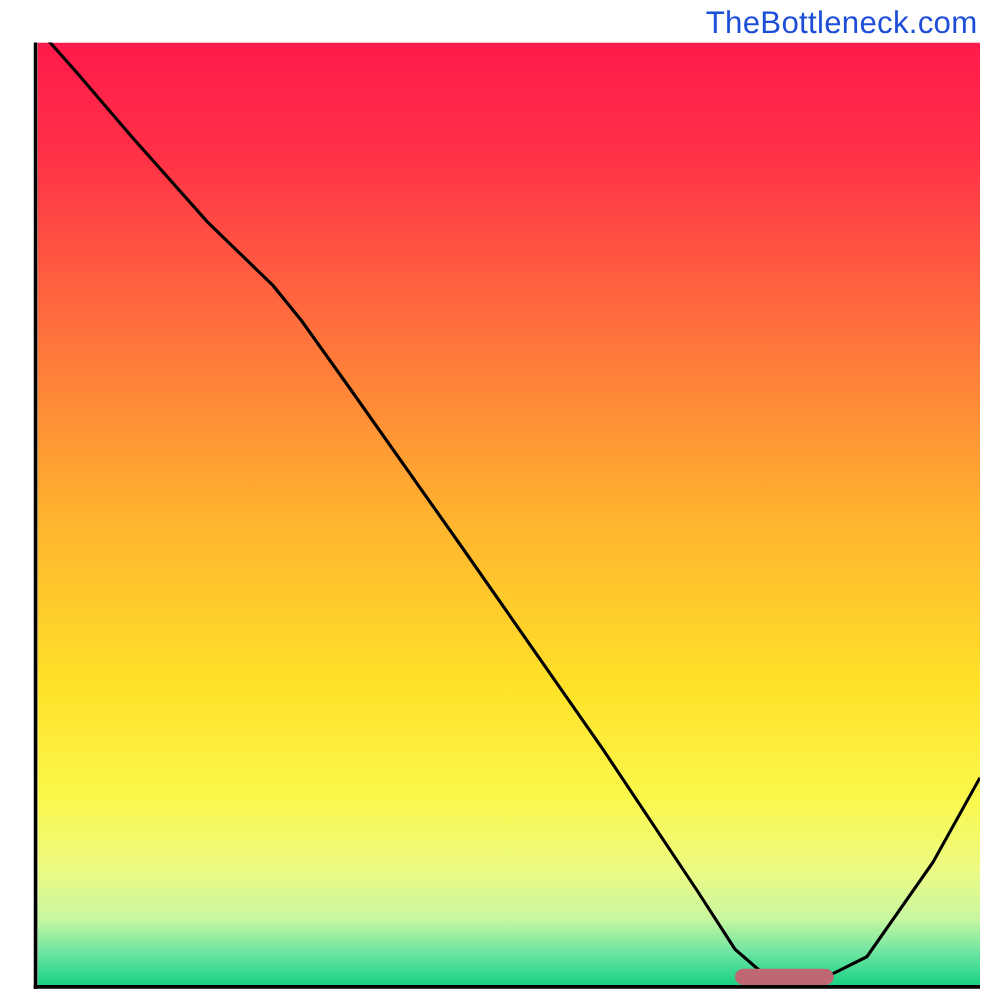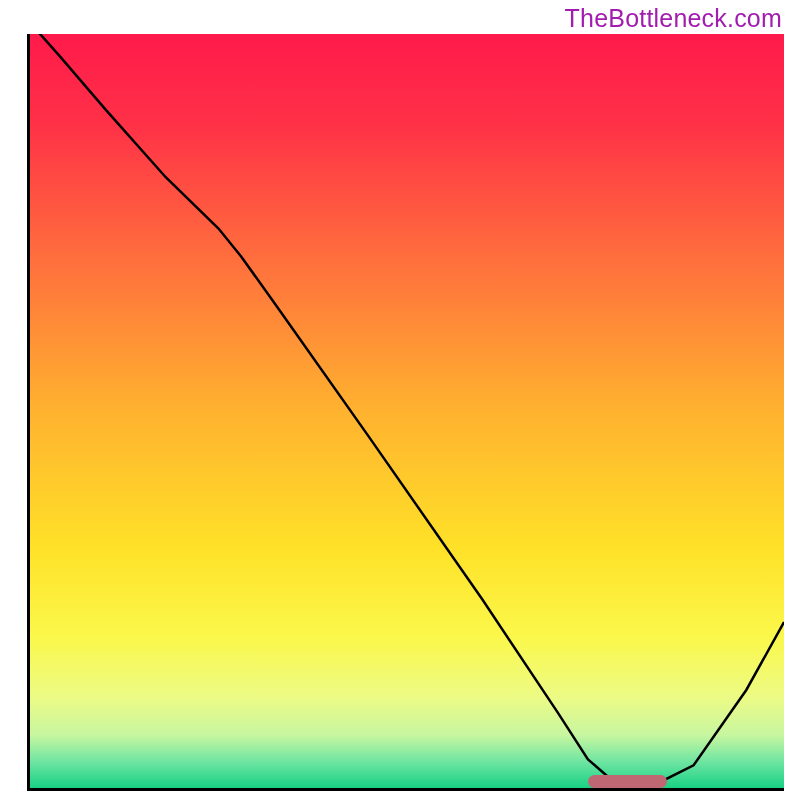--- a/index.html
+++ b/index.html
@@ -14,21 +14,21 @@
     position: relative;
     width: 800px;
     height: 800px;
   }
   .watermark {
     position: absolute;
     top: 4px;
     right: 18px;
     font-size: 25px;
     font-weight: 400;
-    color: #a21caf;
+    color: #1d4ed8;
     letter-spacing: 0.2px;
   }
   .plot-frame {
     position: absolute;
     left: 27px;
     top: 34px;
     width: 757px;
     height: 757px;
     border-left: 3px solid #000;
     border-bottom: 3px solid #000;

